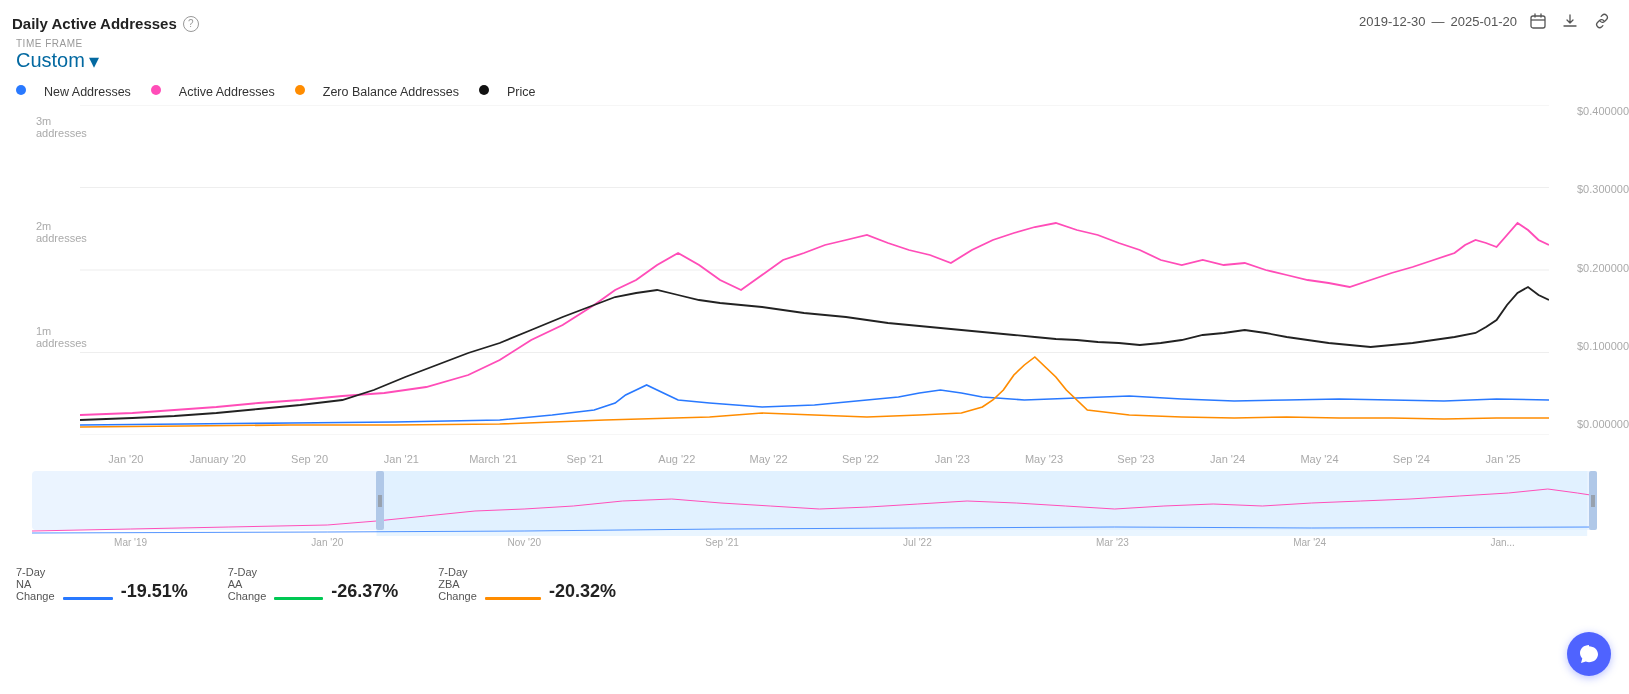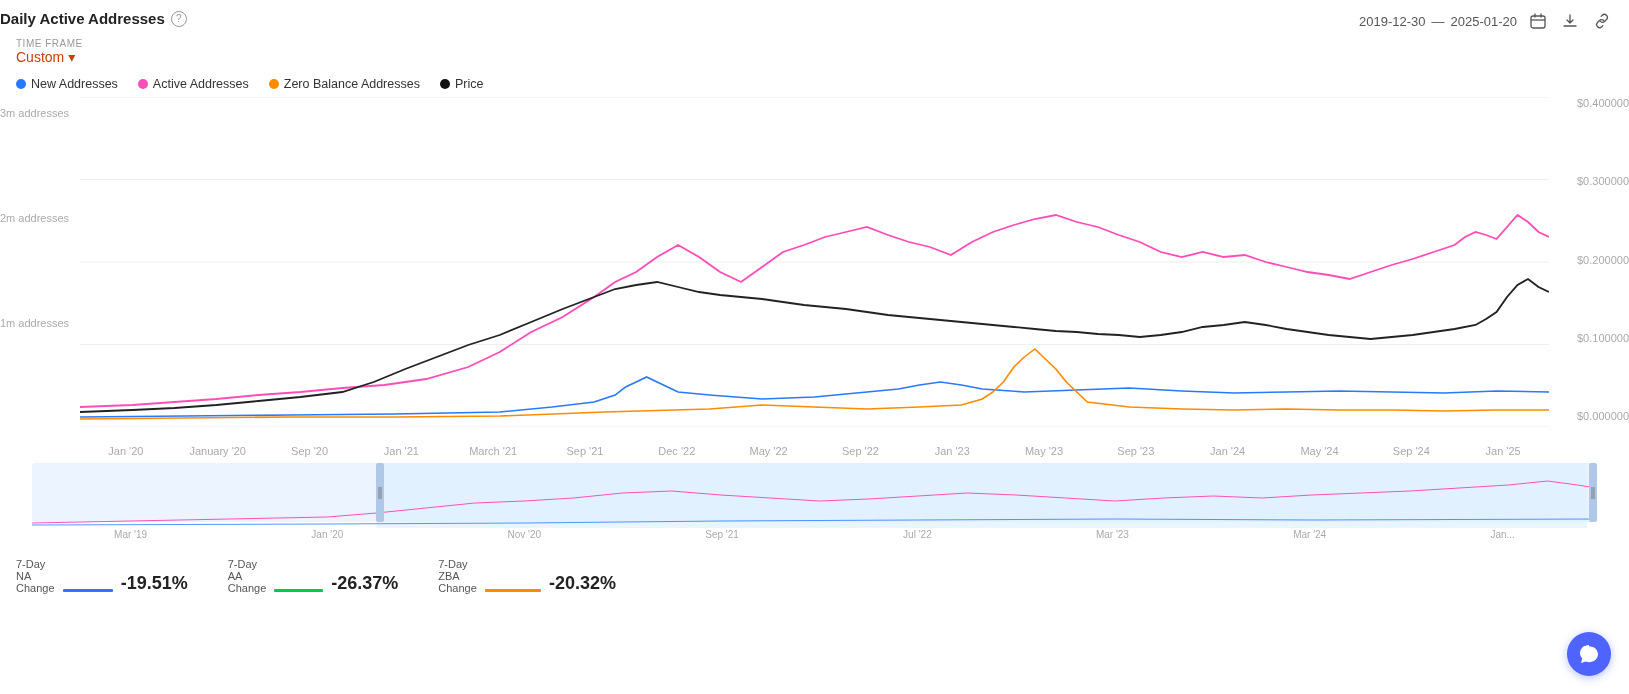--- a/index.html
+++ b/index.html
@@ -1,36 +1,36 @@
 <!DOCTYPE html>
 <html><head>
   <meta charset="utf-8">
   <style>
     * { box-sizing: border-box; margin: 0; padding: 0; }
     body { font-family: -apple-system, BlinkMacSystemFont, 'Segoe UI', sans-serif; background: #fff; color: #222; font-size: 13px; width: 1629px; height: 694px; overflow: hidden; position: relative; }
 
-    .header { display: flex; align-items: flex-start; justify-content: space-between; padding: 10px 16px 4px 0; }
+    .header { display: flex; align-items: flex-end; justify-content: space-between; padding: 10px 16px 4px 12px; }
     .title-area { display: flex; align-items: center; gap: 6px; }
     .title { font-size: 15px; font-weight: 700; }
     .info-icon { width: 16px; height: 16px; border-radius: 50%; border: 1.5px solid #999; display: flex; align-items: center; justify-content: center; font-size: 10px; color: #999; cursor: pointer; }
     .header-right { display: flex; align-items: center; gap: 10px; color: #555; font-size: 13px; }
     .date-range { display: flex; align-items: center; gap: 6px; }
     .icon-btn { width: 22px; height: 22px; display: flex; align-items: center; justify-content: center; cursor: pointer; color: #555; }
 
     .timeframe-area { padding: 2px 16px 6px 16px; }
     .timeframe-label { font-size: 10px; color: #999; letter-spacing: 0.5px; text-transform: uppercase; }
-    .custom-dropdown { display: flex; align-items: flex-end; gap: 4px; font-size: 14px; font-weight: 500; cursor: pointer; color: #c2410c; }
+    .custom-dropdown { display: flex; align-items: flex-start; gap: 4px; font-size: 20px; font-weight: 500; cursor: pointer; color: #0369a1; }
 
     .legend { display: flex; align-items: center; gap: 20px; padding: 6px 16px; flex-wrap: wrap; }
-    .legend-item { display: flex; align-items: center; gap: 5px; font-size: 12.5px; color: #333; }
+    .legend-item { display: flex; align-items: flex-start; gap: 18px; font-size: 12.5px; color: #333; }
     .legend-dot { width: 10px; height: 10px; border-radius: 50%; }
 
     .chart-container { position: relative; width: 100%; height: 360px; padding: 0 16px 0 16px; }
 
-    .y-axis-left { position: absolute; left: 0; top: 0; bottom: 30px; width: 80px; display: flex; flex-direction: column; justify-content: space-between; align-items: flex-start; padding-bottom: 5px; }
+    .y-axis-left { position: absolute; left: 0; top: 0; bottom: 30px; width: 80px; display: flex; flex-direction: column; justify-content: space-between; align-items: flex-start; padding-bottom: 5px; padding-left: 36px; }
     .y-label { font-size: 11px; color: #aaa; }
     .y-axis-right { position: absolute; right: 0; top: 0; bottom: 30px; width: 80px; display: flex; flex-direction: column; justify-content: space-between; align-items: flex-end; padding-bottom: 5px; }
 
     .chart-svg-wrap { position: absolute; left: 80px; right: 80px; top: 0; bottom: 30px; }
     .x-axis { position: absolute; left: 80px; right: 80px; bottom: 0; height: 28px; display: flex; align-items: flex-end; }
     .x-label { font-size: 11px; color: #aaa; flex: 1; text-align: center; }
 
     .grid-line { stroke: #eee; stroke-width: 1; }
 
     .mini-chart-wrap { position: relative; height: 59px; margin: 0 16px; background: #EBF4FF; border-radius: 4px; overflow: visible; }
@@ -178,21 +178,21 @@
     </svg>
   </div>
 
   <div class="x-axis">
     <span class="x-label">Jan '20</span>
     <span class="x-label">January '20</span>
     <span class="x-label">Sep '20</span>
     <span class="x-label">Jan '21</span>
     <span class="x-label">March '21</span>
     <span class="x-label">Sep '21</span>
-    <span class="x-label">Dec '22</span>
+    <span class="x-label">Aug '22</span>
     <span class="x-label">May '22</span>
     <span class="x-label">Sep '22</span>
     <span class="x-label">Jan '23</span>
     <span class="x-label">May '23</span>
     <span class="x-label">Sep '23</span>
     <span class="x-label">Jan '24</span>
     <span class="x-label">May '24</span>
     <span class="x-label">Sep '24</span>
     <span class="x-label">Jan '25</span>
   </div>

